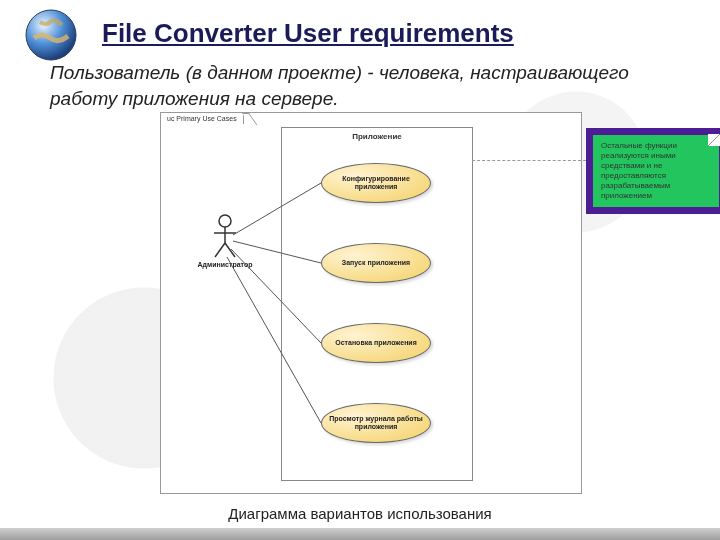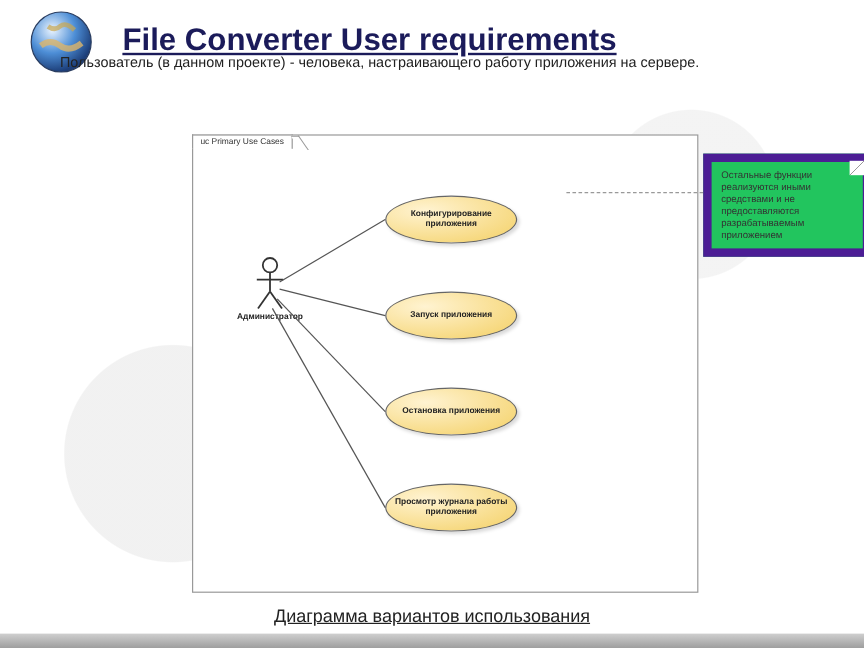--- a/index.html
+++ b/index.html
@@ -42,27 +42,28 @@
     top: 18px;
     left: 102px;
     font-size: 26px;
     font-weight: bold;
     color: #1b1b5a;
     z-index: 2;
     text-decoration: underline;
   }
   .subtitle {
     position: absolute;
-    top: 44px;
+    top: 60px;
     left: 50px;
     right: 40px;
-    font-size: 12px;
+    font-size: 19px;
     color: #222;
     line-height: 1.35;
     z-index: 2;
+    font-style: italic;
   }
   .diagram-wrap {
     position: absolute;
     top: 112px;
     left: 160px;
     width: 420px;
     height: 380px;
     background: #fff;
     border: 1px solid #999;
     z-index: 2;
@@ -166,21 +167,20 @@
     z-index:2;
   }
   .caption {
     position: absolute;
     bottom: 18px;
     left: 0; right: 0;
     text-align: center;
     font-size: 15px;
     color: #222;
     z-index: 3;
-    text-decoration: underline;
   }
   svg.connectors{
     position:absolute;
     inset:0;
     width:100%;
     height:100%;
     pointer-events:none;
   }
 </style>
 </head>
@@ -203,20 +203,23 @@
     <path d="M16 14 q6 4 10 0 q5 -4 12 3" fill="none" stroke="#c9a64f" stroke-width="4" opacity="0.7"></path>
   </svg>
 </div>
 
 <div class="title">File Converter User requirements</div>
 <div class="subtitle">Пользователь (в данном проекте) - человека, настраивающего работу приложения на сервере.</div>
 
 <div class="diagram-wrap">
   <div class="diag-tab">uc Primary Use Cases</div>
 
+  <div class="system-box">
+    <div class="system-label">Приложение</div>
+  </div>
 
   <div class="actor">
     <svg width="30" height="46" viewBox="0 0 30 46">
       <circle cx="15" cy="8" r="6" fill="none" stroke="#333" stroke-width="1.5"></circle>
       <line x1="15" y1="14" x2="15" y2="30" stroke="#333" stroke-width="1.5"></line>
       <line x1="4" y1="20" x2="26" y2="20" stroke="#333" stroke-width="1.5"></line>
       <line x1="15" y1="30" x2="5" y2="44" stroke="#333" stroke-width="1.5"></line>
       <line x1="15" y1="30" x2="25" y2="44" stroke="#333" stroke-width="1.5"></line>
     </svg>
     <div class="actor-label">Администратор</div>

